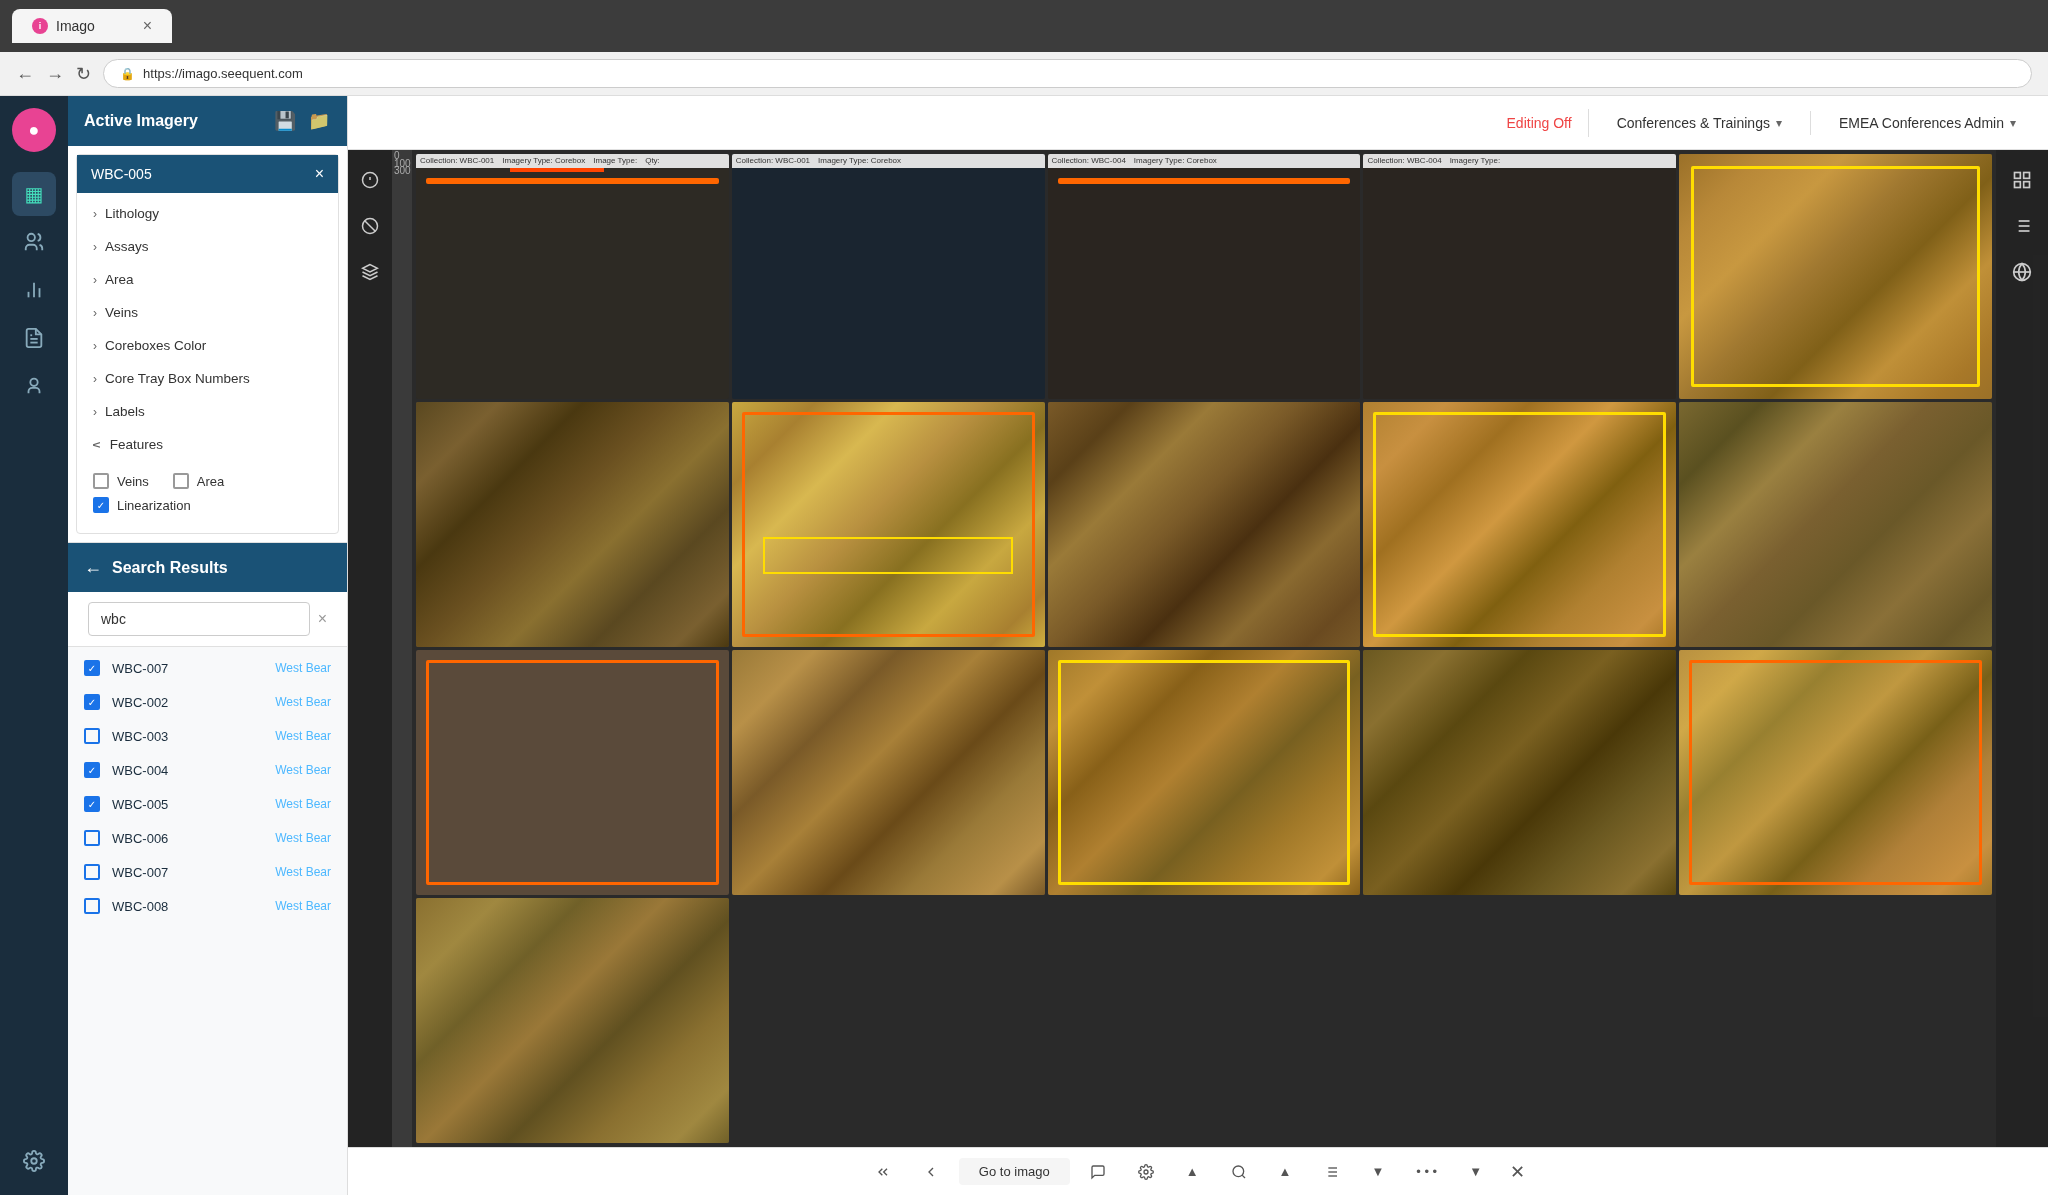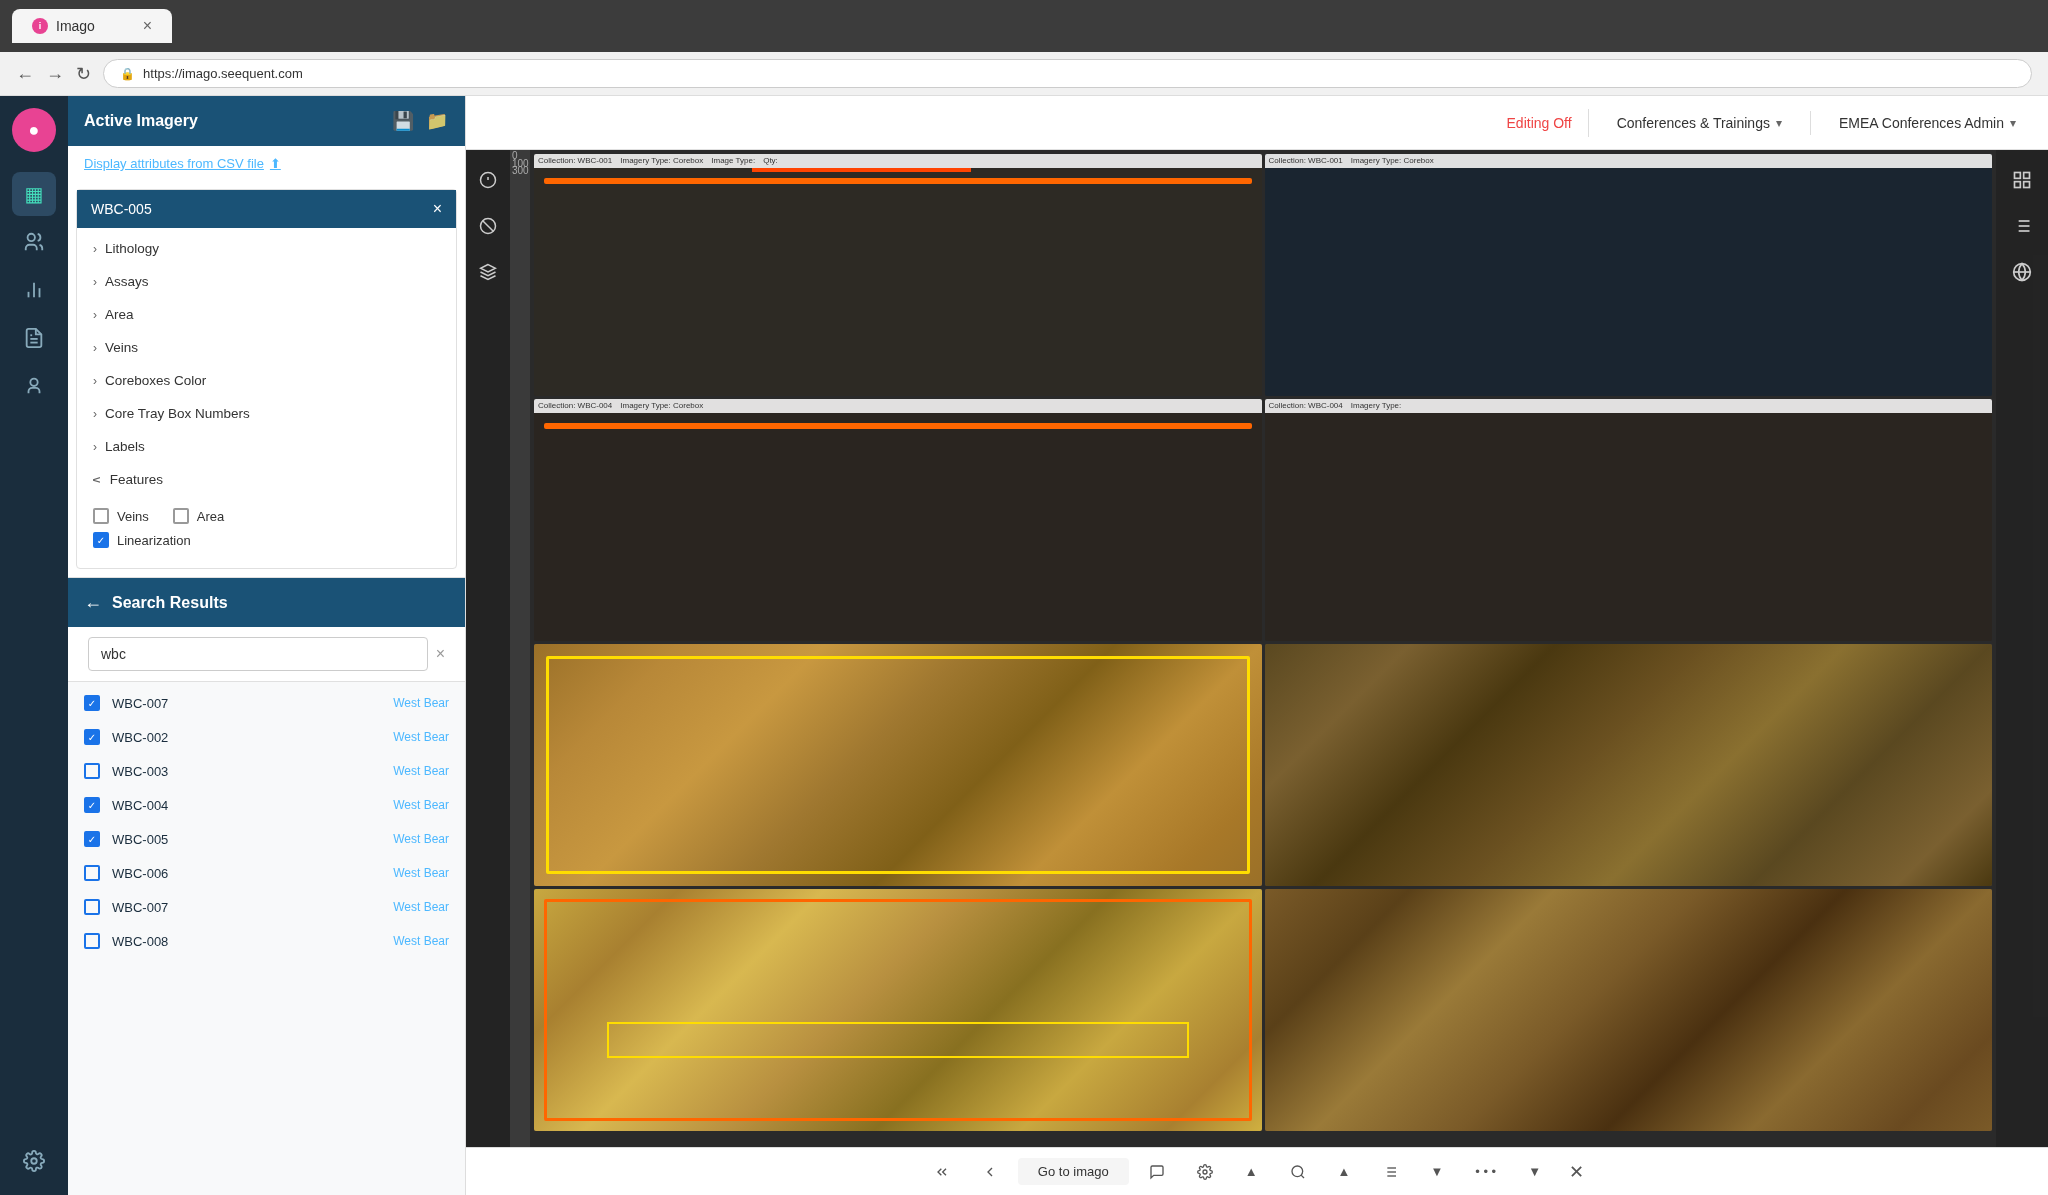--- a/index.html
+++ b/index.html
@@ -19,21 +19,21 @@
     
     .app { display: flex; flex: 1; height: calc(100% - 96px); background: #f5f5f5; }
 
     
     .sidebar-icons { width: 68px; background: #1a2d3d; display: flex; flex-direction: column; align-items: center; padding: 12px 0; gap: 4px; }
     .sidebar-logo { width: 44px; height: 44px; background: #e84393; border-radius: 50%; display: flex; align-items: center; justify-content: center; color: white; font-size: 18px; font-weight: bold; margin-bottom: 16px; }
     .sidebar-icon-btn { width: 44px; height: 44px; border-radius: 8px; display: flex; align-items: center; justify-content: center; color: #8ab; cursor: pointer; font-size: 20px; }
     .sidebar-icon-btn.active { background: #2d4a63; color: #4db; }
 
     
-    .left-panel { width: 398px; background: #c2410c; display: flex; flex-direction: column; border-right: 1px solid #ddd; overflow: hidden; }
+    .left-panel { width: 280px; background: #c2410c; display: flex; flex-direction: column; border-right: 1px solid #ddd; overflow: hidden; }
 
     
     .active-imagery { background: white; border-bottom: 1px solid #e0e0e0; }
     .active-imagery-header { background: #1a5276; color: white; padding: 14px 16px; display: flex; align-items: center; justify-content: space-between; }
     .active-imagery-title { font-size: 16px; font-weight: 600; }
     .header-icons { display: flex; gap: 12px; }
     .header-icon { color: rgba(255,255,255,0.8); cursor: pointer; font-size: 18px; }
     .csv-link { color: #4db8ff; font-size: 13px; padding: 10px 16px; display: flex; align-items: center; gap: 6px; cursor: pointer; text-decoration: underline; }
 
     
@@ -156,24 +156,20 @@
 
     <div class="left-panel">
 
       <div class="active-imagery">
         <div class="active-imagery-header">
           <span class="active-imagery-title">Active Imagery</span>
           <div class="header-icons">
             <span class="header-icon">💾</span>
             <span class="header-icon">📁</span>
           </div>
-        </div>
-        <div class="csv-link">
-          <span>Display attributes from CSV file</span>
-          <span>⬆</span>
         </div>
 
         <div class="wbc-item">
           <div class="wbc-item-header">
             <span>WBC-005</span>
             <span class="wbc-close">×</span>
           </div>
           <div class="attr-list">
             <div class="attr-item">
               <span class="attr-chevron">›</span>
@@ -349,21 +345,21 @@
               </svg>
           </div>
         </div>
 
         <div style="position:absolute;left:44px;top:0;width:20px;height:calc(100%-48px);z-index:5;display:flex;flex-direction:column;justify-content:space-between;color:#aaa;font-size:10px;padding:8px 0;">
           <span style="position:absolute;top:0;left:2px;color:#aaa;font-size:10px;">0</span>
           <span style="position:absolute;top:47%;left:2px;color:#aaa;font-size:10px;">100</span>
           <span style="position:absolute;top:94%;left:2px;color:#aaa;font-size:10px;">300</span>
         </div>
 
-        <div style="margin-left:64px;margin-right:52px;width:calc(100% - 116px);height:calc(100% - 48px);display:grid;grid-template-columns:repeat(2,1fr);grid-template-rows:repeat(4,1fr);gap:3px;background:#2a2a2a;padding:4px;overflow:hidden;">
+        <div style="margin-left:64px;margin-right:52px;width:calc(100% - 116px);height:calc(100% - 48px);display:grid;grid-template-columns:repeat(5,1fr);grid-template-rows:repeat(4,1fr);gap:3px;background:#2a2a2a;padding:4px;overflow:hidden;">
 
           <div class="grid-cell" style="background:#2d2a24;">
             <div class="cell-header" style="background:rgba(245,245,245,0.9);font-size:8px;padding:2px 4px;color:#333;line-height:1.3;">
               <span>Collection: WBC-001</span>
               <span>Imagery Type: Corebox</span>
               <span>Image Type:</span>
               <span>Qty:</span>
             </div>
             <div style="flex:1;background:linear-gradient(135deg,#8a6830 0%,#b08840 15%,#c8a850 30%,#a07838 45%,#7a5820 60%,#d4b060 75%,#b89040 90%,#8a6830 100%);position:relative;">
               <div style="position:absolute;inset:10px;border:3px solid #ff6600;border-radius:2px;"></div>

